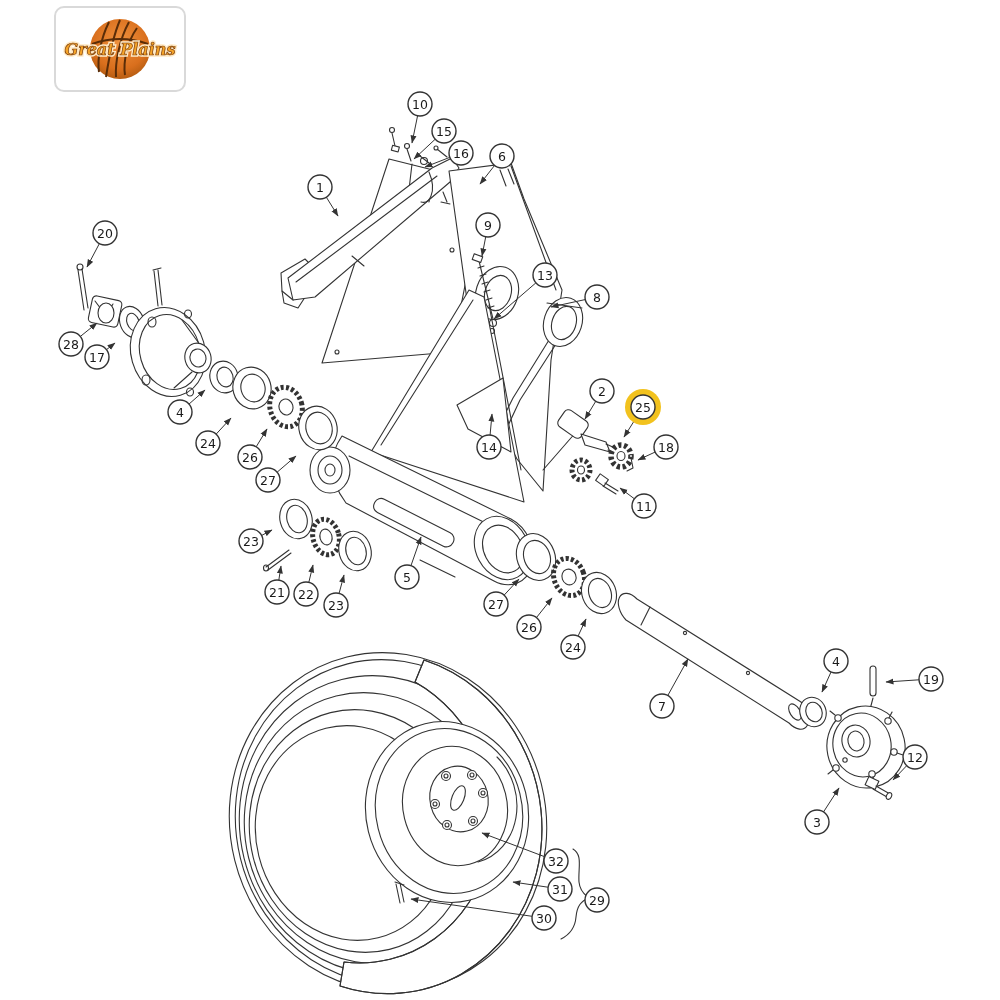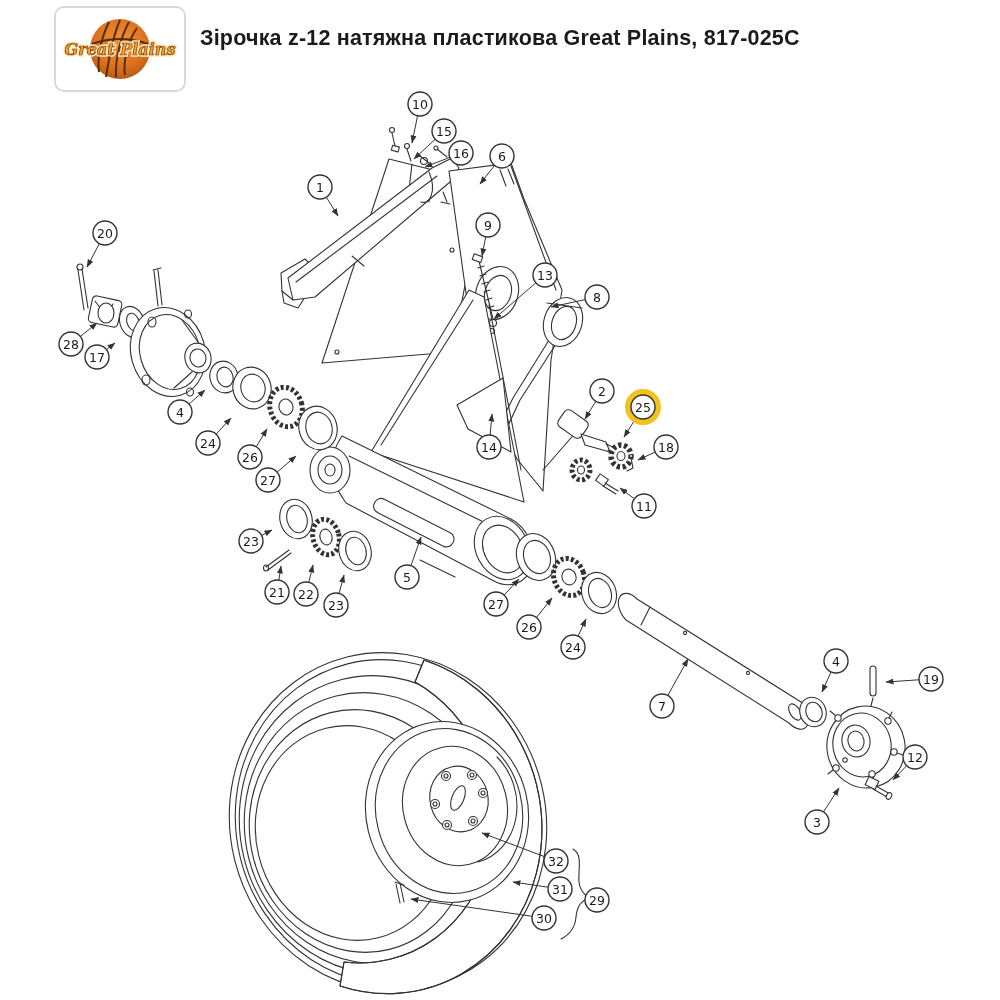--- a/index.html
+++ b/index.html
@@ -437,15 +437,14 @@
         <path d="M62,10 C55,26 50,54 48,67"></path>
         <path d="M71,12 C61,30 57,54 58,67"></path>
         <path d="M51,12 C43,28 39,48 41,62"></path>
         <path d="M79,18 C69,32 65,52 67,65"></path>
         <path d="M34,34 Q62,24 90,34"></path>
       </g>
       <text class="logo-text" x="62" y="45" stroke="#ffe9c4" stroke-width="3.5" fill="#ffe9c4">Great Plains</text>
       <text class="logo-text" x="62" y="45" fill="#f6a428" stroke="#7a3c0c" stroke-width="0.7">Great Plains</text>
     </svg>
   </div>
-  <div class="page-title">Зірочка z-12 натяжна пластикова Great Plains, 817-025C</div>
 
 </div>
 
 </body></html>

